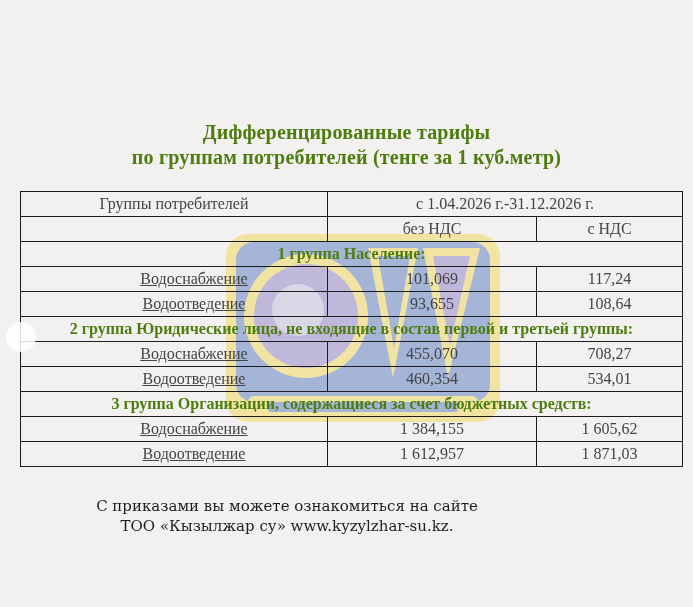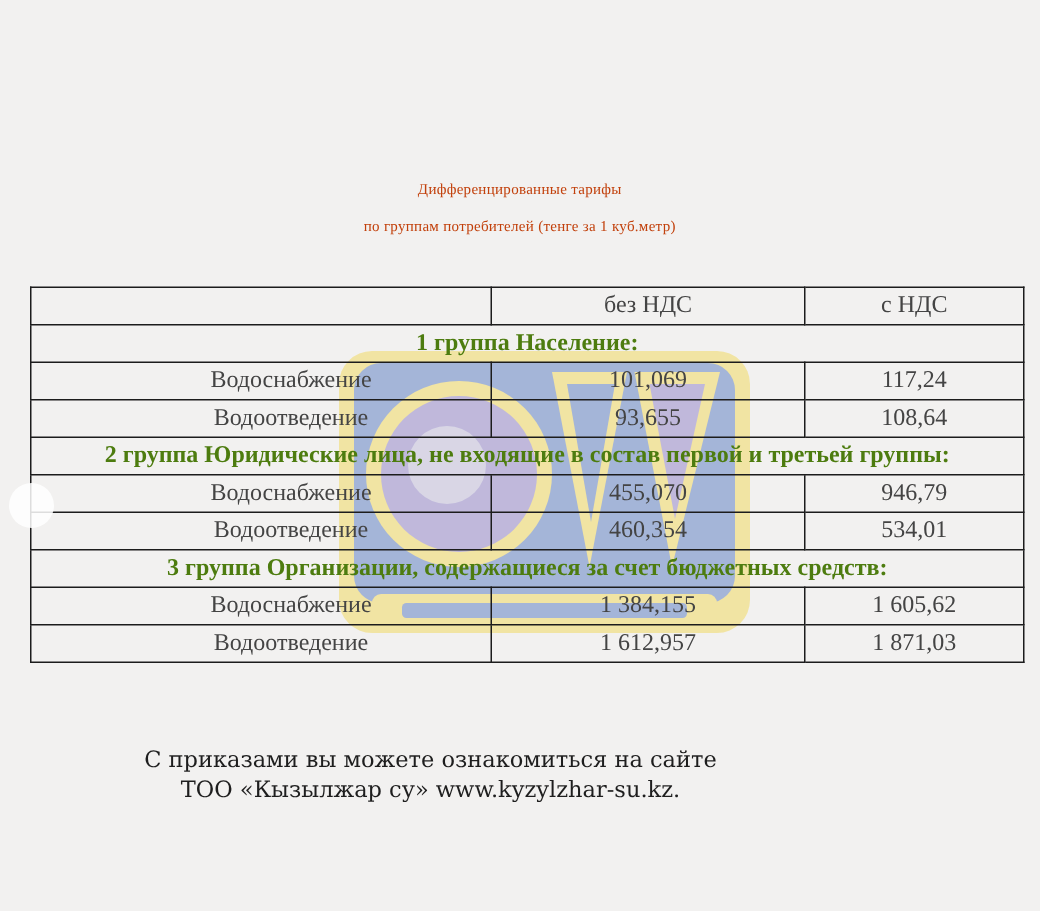--- a/index.html
+++ b/index.html
@@ -13,23 +13,23 @@
       position: relative;
       overflow: hidden;
       font-family: "Liberation Serif", "DejaVu Serif", serif;
       color: #222;
     }
     .title {
       position: absolute;
       left: 0;
       width: 693px;
       text-align: center;
-      font-weight: normal;
-      font-size: 10px;
-      color: #c2410c;
+      font-weight: bold;
+      font-size: 20px;
+      color: #4d7c0f;
       letter-spacing: 0.2px;
     }
     .title.l1 { top: 121px; }
     .title.l2 { top: 146px; }
 
     .watermark {
       position: absolute;
       left: 218px;
       top: 228px;
       width: 290px;
@@ -54,20 +54,21 @@
       padding: 0;
       line-height: 24px;
       text-align: center;
       background: transparent;
       white-space: nowrap;
       overflow: visible;
     }
     td.label {
       text-align: right;
       padding-left: 40px !important;
+      text-decoration: underline;
     }
     td.group {
       font-weight: bold;
       color: #4d7c0f;
     }
     col.c1 { width: 307px; }
     col.c2 { width: 209px; }
     col.c3 { width: 146px; }
 
     .badge {
@@ -113,20 +114,24 @@
   <rect x="50" y="174" width="190" height="10" rx="3" fill="#3b63b8"></rect>
 </svg>
 
 <table class="tariffs">
   <colgroup>
       <col class="c1">
       <col class="c2">
       <col class="c3">
     </colgroup>
   <tbody>
+      <tr>
+    <td>Группы потребителей</td>
+    <td colspan="2">с 1.04.2026 г.-31.12.2026 г.</td>
+  </tr>
   <tr>
     <td></td>
     <td>без НДС</td>
     <td>с НДС</td>
   </tr>
 
   <tr>
     <td colspan="3" class="group">1 группа Население:</td>
   </tr>
   <tr>
@@ -139,21 +144,21 @@
     <td>93,655</td>
     <td>108,64</td>
   </tr>
 
   <tr>
     <td colspan="3" class="group">2 группа Юридические лица, не входящие в состав первой и третьей группы:</td>
   </tr>
   <tr>
     <td class="label">Водоснабжение</td>
     <td>455,070</td>
-    <td>946,79</td>
+    <td>708,27</td>
   </tr>
   <tr>
     <td class="label">Водоотведение</td>
     <td>460,354</td>
     <td>534,01</td>
   </tr>
 
   <tr>
     <td colspan="3" class="group">3 группа Организации, содержащиеся за счет бюджетных средств:</td>
   </tr>

